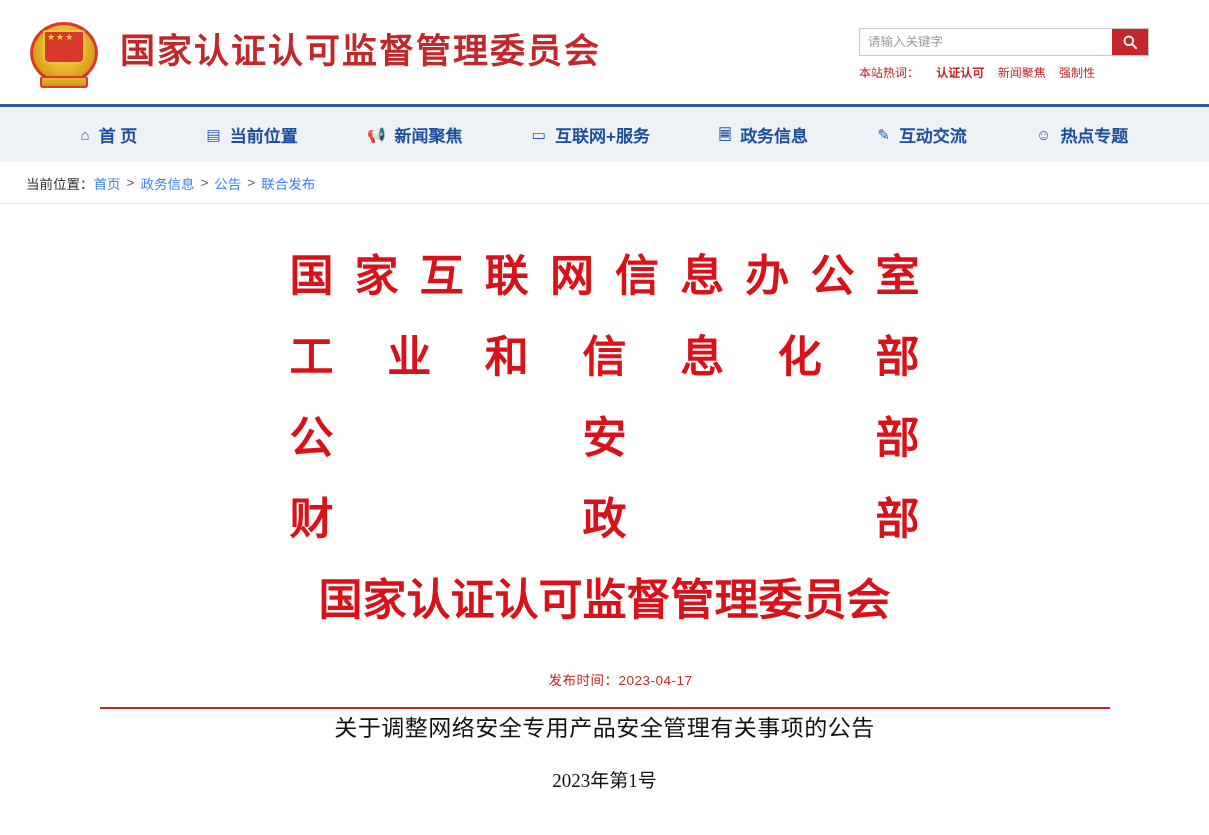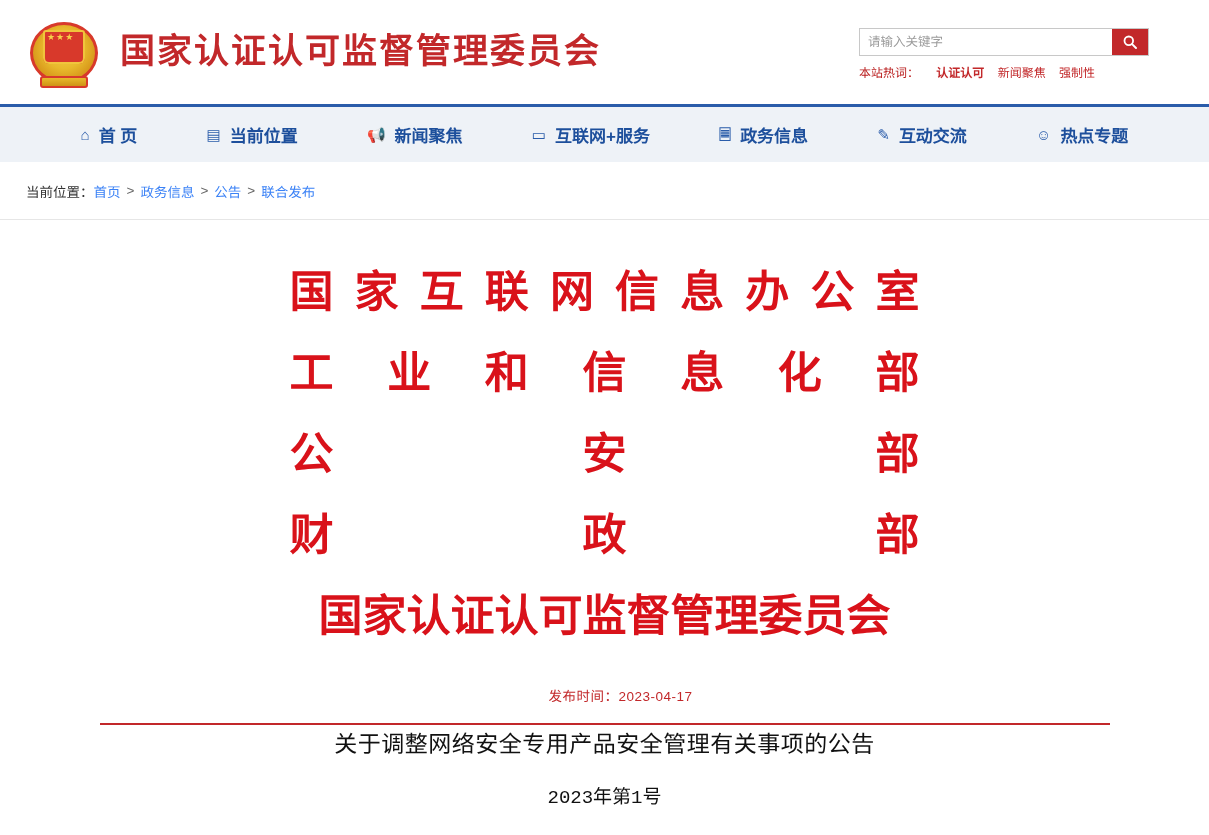--- a/index.html
+++ b/index.html
@@ -130,21 +130,21 @@
     font-size: 17px;
     font-weight: bold;
     cursor: pointer;
     white-space: nowrap;
     font-family: "Liberation Sans", "DejaVu Sans", sans-serif;
   }
   .nav-item .nico { font-size: 15px; color: #2a5caa; line-height: 1; }
 
   
   .breadcrumb {
-    height: 58px;
+    height: 42px;
     display: flex;
     align-items: center;
     padding-left: 26px;
     font-size: 13.5px;
     color: #333;
     border-bottom: 1px solid #e6e6e6;
   }
   .breadcrumb .sep { margin: 0 6px; color: #666; }
   .breadcrumb a { color: #3b82f6; text-decoration: none; }
 
@@ -190,21 +190,21 @@
   }
   .doc-title {
     text-align: center;
     font-family: "Liberation Serif", "DejaVu Serif", serif;
     font-size: 23px;
     color: #111;
     letter-spacing: 0.5px;
   }
   .doc-number {
     text-align: center;
-    font-family: Liberation Mono, monospace;
+    font-family: Liberation Serif, serif;
     font-size: 19px;
     color: #111;
     margin-top: 22px;
   }
 </style>
 </head>
 <body>
 
 <div class="page">
 

